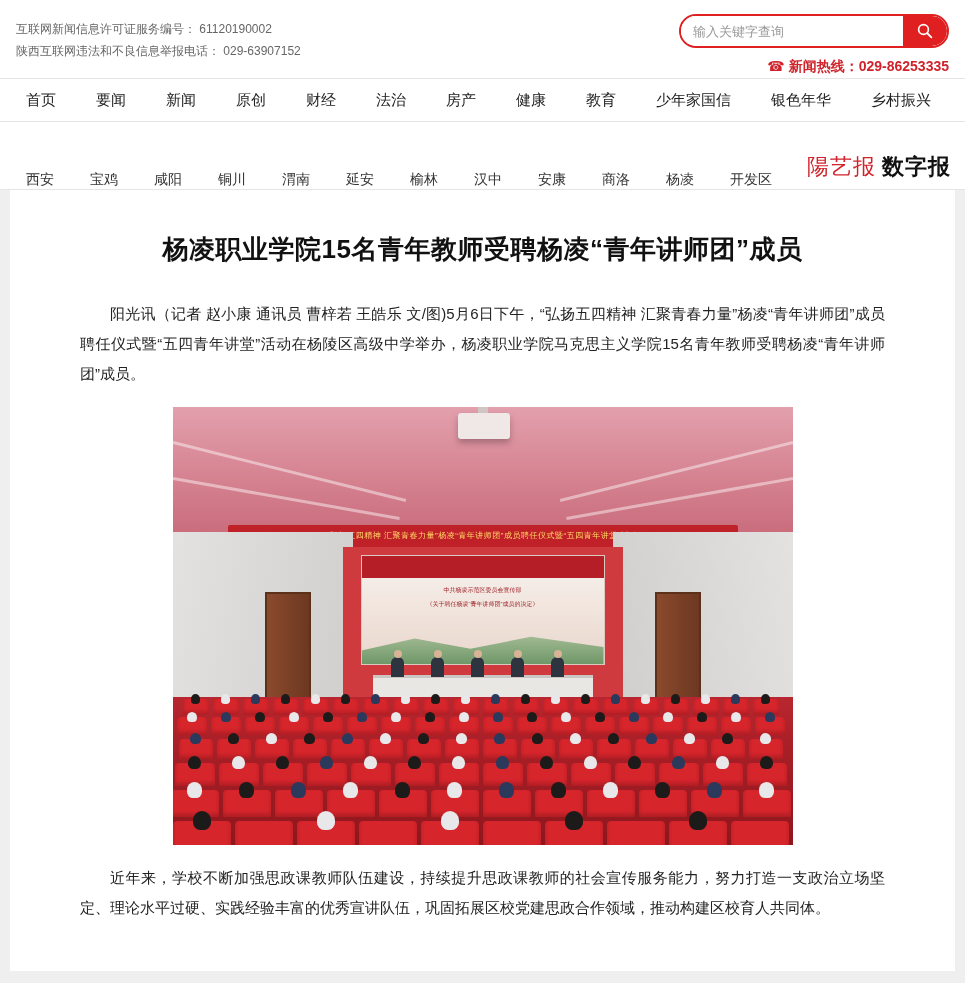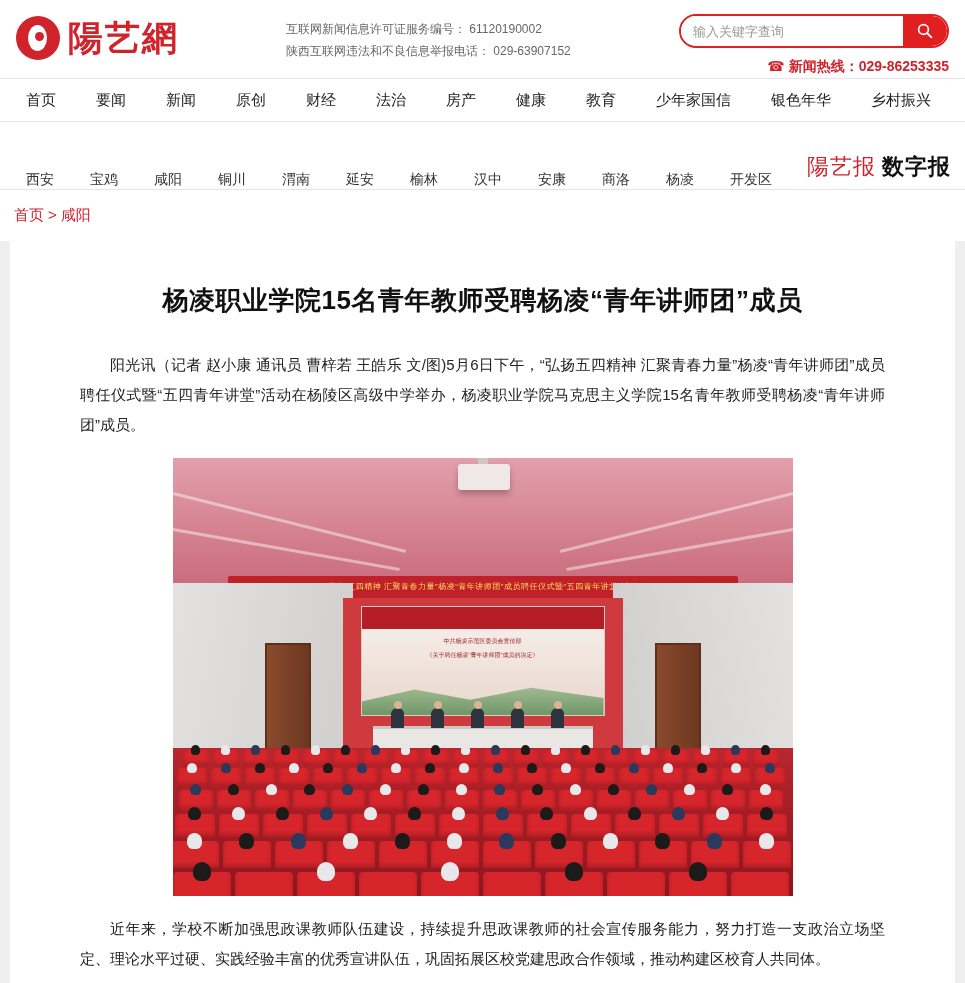--- a/index.html
+++ b/index.html
@@ -253,24 +253,20 @@
   }
   .stud.w { background: #e8e8ea; }
   .stud.b { background: #2b3a5c; }
 </style>
 </head>
 <body>
 
 <div class="page">
 
   <div class="header">
-    <div class="logo-wrap">
-      <div class="logo-mark"></div>
-      <div class="logo-text">陽艺網</div>
-    </div>
     <div class="license">
       <div>互联网新闻信息许可证服务编号： 61120190002</div>
       <div>陕西互联网违法和不良信息举报电话： 029-63907152</div>
     </div>
     <div class="header-right">
       <div class="search-box">
         <input type="text" placeholder="输入关键字查询" style="">
         <button class="search-btn">
           <svg width="18" height="18" viewBox="0 0 24 24">
             <circle cx="10" cy="10" r="6.5" fill="none" stroke="#fff" stroke-width="2.2"></circle>
@@ -311,23 +307,20 @@
     <a href="#">安康</a>
     <a href="#">商洛</a>
     <a href="#">杨凌</a>
     <a href="#">开发区</a>
     <div class="digital-paper">
       <span class="dp-red">陽艺报</span>
       <span class="dp-black">数字报</span>
     </div>
   </div>
 
-  <div class="breadcrumb">
-    <a href="#">首页</a><span class="sep">&gt;</span><a href="#">咸阳</a>
-  </div>
 
   <div class="content-wrap">
     <div class="article">
       <h1>杨凌职业学院15名青年教师受聘杨凌“青年讲师团”成员</h1>
 
 
       <p class="para">阳光讯（记者 赵小康 通讯员 曹梓若 王皓乐 文/图)5月6日下午，“弘扬五四精神 汇聚青春力量”杨凌“青年讲师团”成员聘任仪式暨“五四青年讲堂”活动在杨陵区高级中学举办，杨凌职业学院马克思主义学院15名青年教师受聘杨凌“青年讲师团”成员。</p>
 
       <div class="figure">
         <div class="photo">

